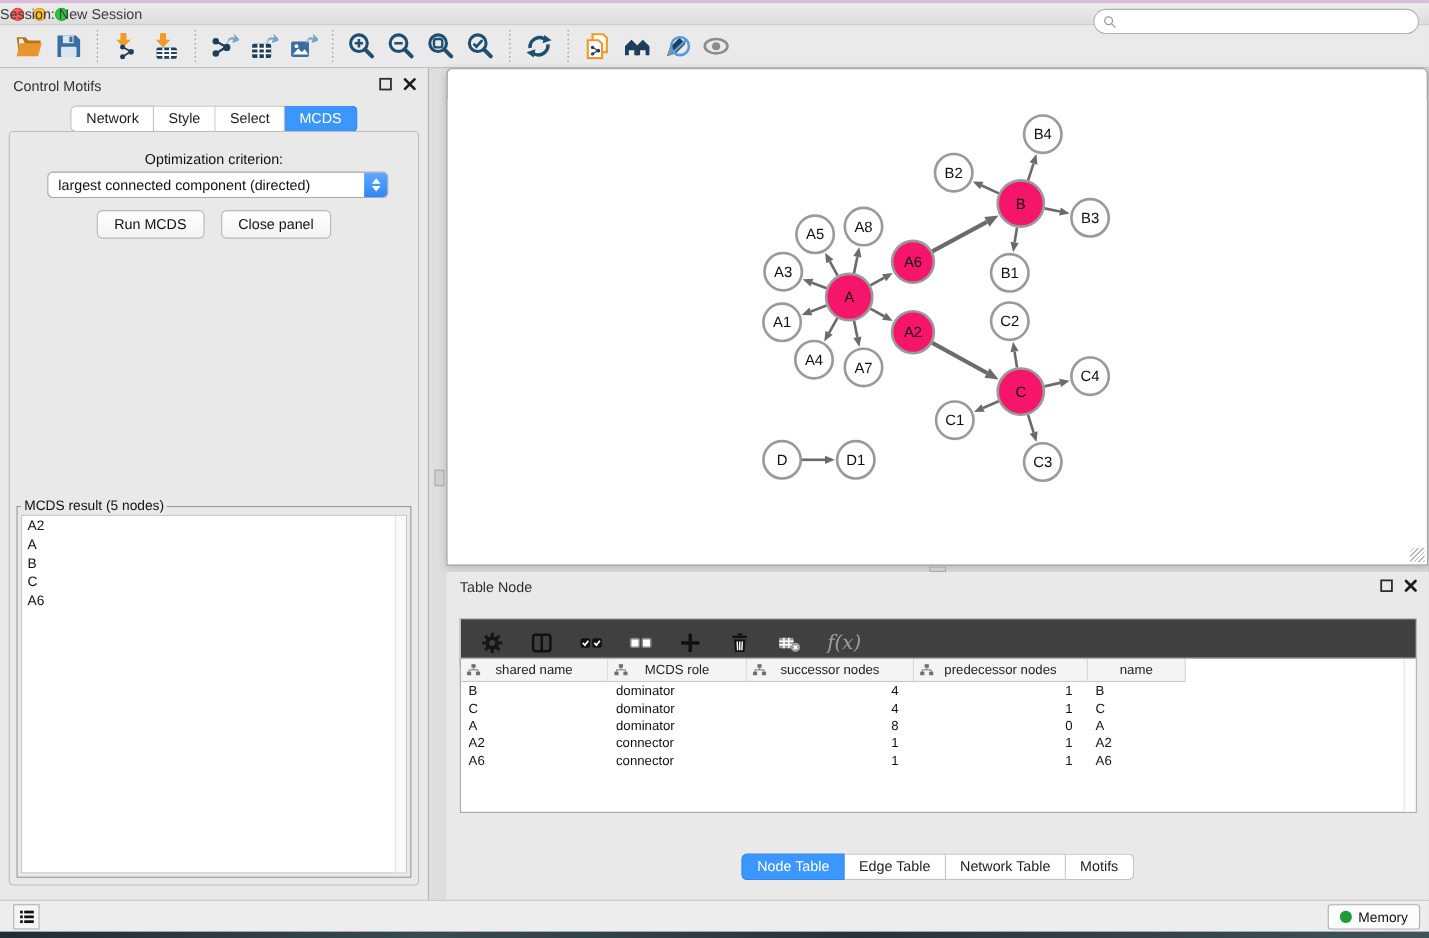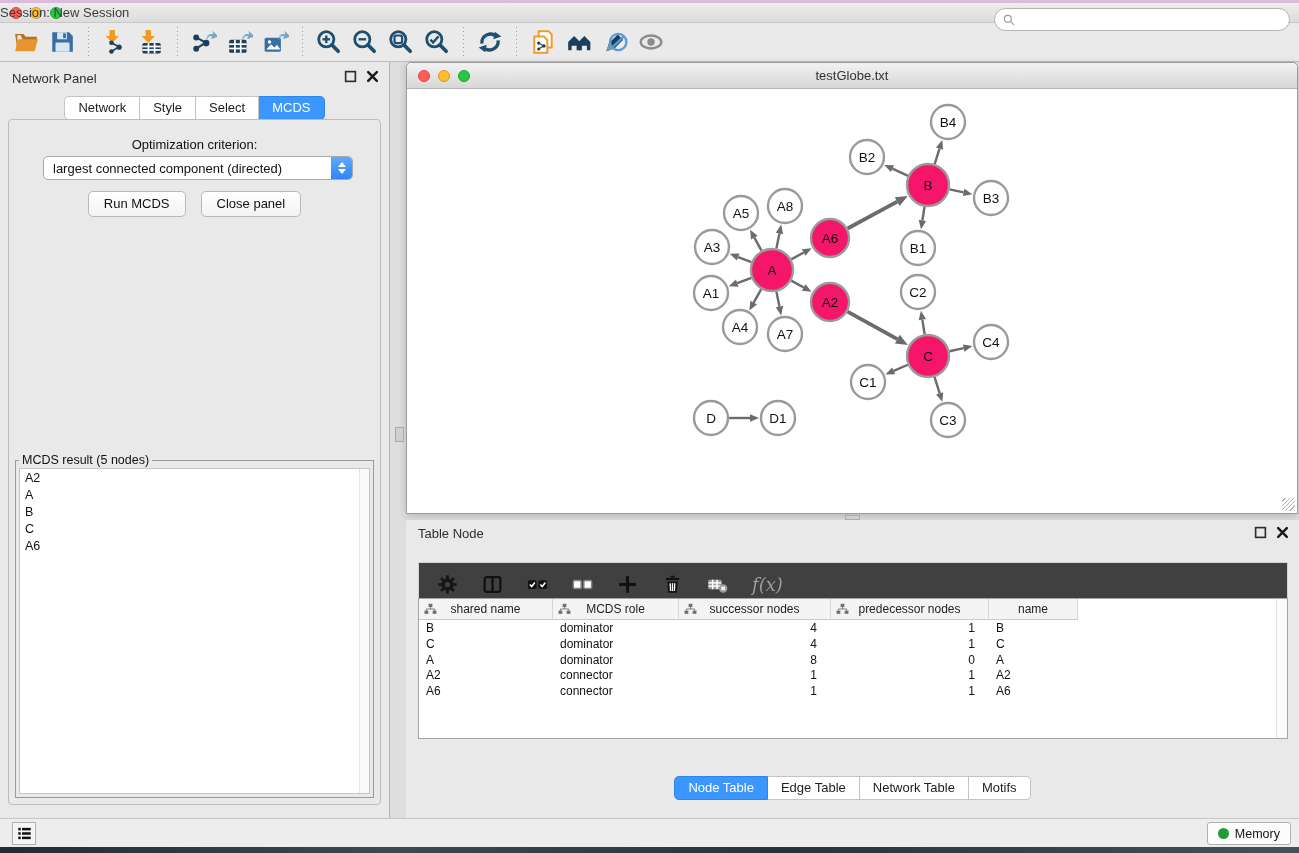--- a/index.html
+++ b/index.html
@@ -323,21 +323,21 @@
   <div class="searchbox">
     <svg viewBox="0 0 24 24">
         <circle cx="10" cy="10" r="6" fill="none" stroke="#9a9a9a" stroke-width="2"></circle>
         <line x1="14.5" y1="14.5" x2="20" y2="20" stroke="#9a9a9a" stroke-width="2" stroke-linecap="round"></line>
       </svg>
     <input placeholder="" style="">
   </div>
 
   <div class="control-panel">
     <div class="panel-head">
-      <span class="ph-title">Network Panel</span>
+      <span class="ph-title">Control Motifs</span>
       <span class="ph-icons">
         <svg viewBox="0 0 24 24">
             <rect x="3" y="3" width="18" height="18" fill="none" stroke="#2b2b2b" stroke-width="3"></rect>
           </svg>
         <svg viewBox="0 0 24 24">
             <path d="M4 4 L20 20 M20 4 L4 20" stroke="#1a1a1a" stroke-width="4.5" stroke-linecap="round"></path>
           </svg>
       </span>
     </div>
     <div class="seg-tabs cp-tabs" id="cp-tabs">
@@ -367,28 +367,20 @@
             <div class="result-item">A</div>
             <div class="result-item">B</div>
             <div class="result-item">C</div>
             <div class="result-item">A6</div>
           </div>
       </fieldset>
     </div>
   </div>
 
   <div class="net-window">
-    <div class="net-titlebar">
-      <div class="lights">
-        <div class="light red"></div>
-        <div class="light yellow"></div>
-        <div class="light green"></div>
-      </div>
-      <div class="title">testGlobe.txt</div>
-    </div>
     <div class="net-canvas" id="net-canvas"><svg width="890" height="424" viewBox="0 0 890 424">
           <g>
             <line x1="354.48901716798036" y1="160.67335414757676" x2="347.37761451347956" y2="147.59754926672048" stroke="#6b6b6b" stroke-width="2.4"></line>
             <polygon points="343.0776669912897,139.6911941452746 350.6719291474153,145.80590446580803 344.0832998795438,149.38919406763293" fill="#6b6b6b"></polygon>
           </g>
           <g>
             <line x1="369.3793183343823" y1="158.44027896919482" x2="372.42632211987706" y2="143.4396449482975" stroke="#6b6b6b" stroke-width="2.4"></line>
             <polygon points="374.217861438488,134.61975907205903 376.10127456830975,144.18611966438542 368.75136967144437,142.6931702322096" fill="#6b6b6b"></polygon>
           </g>
           <g>

